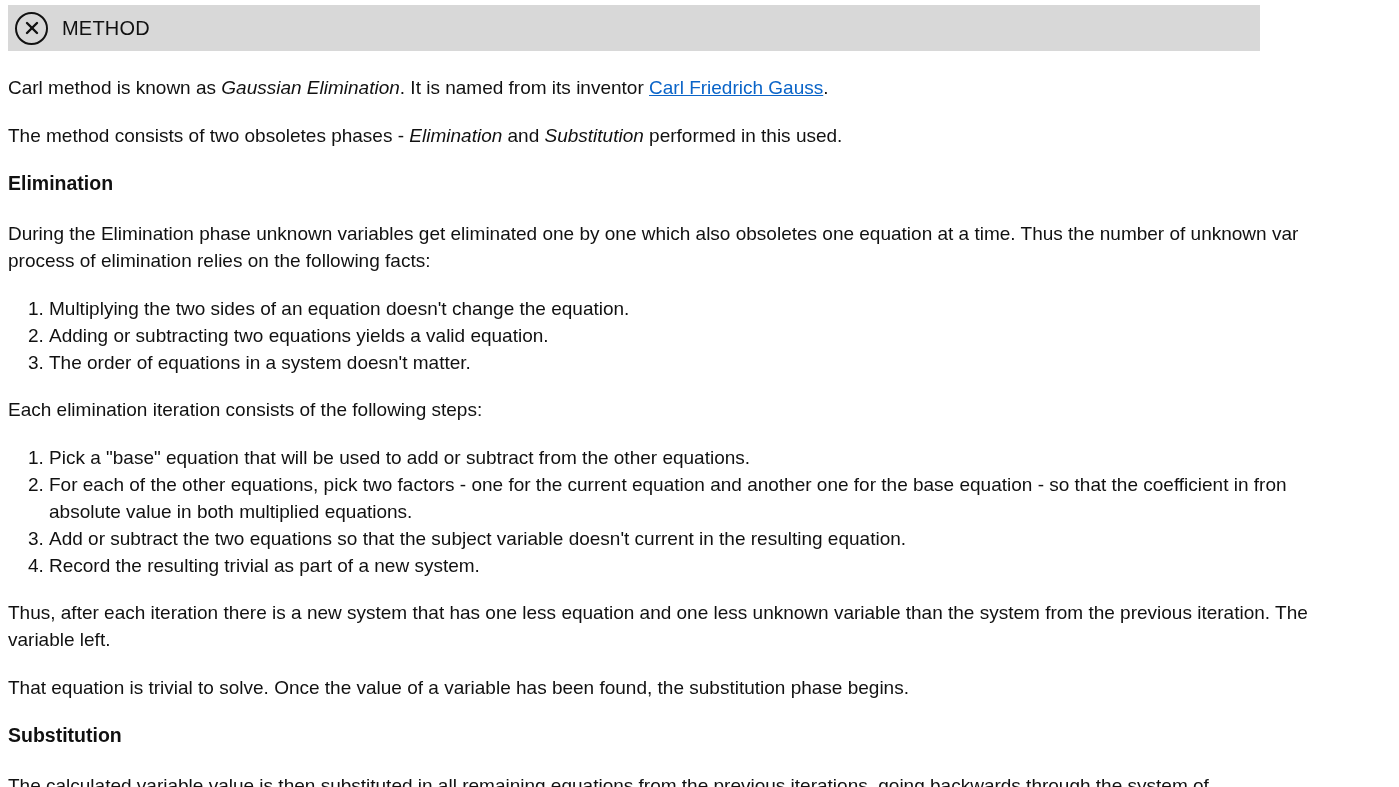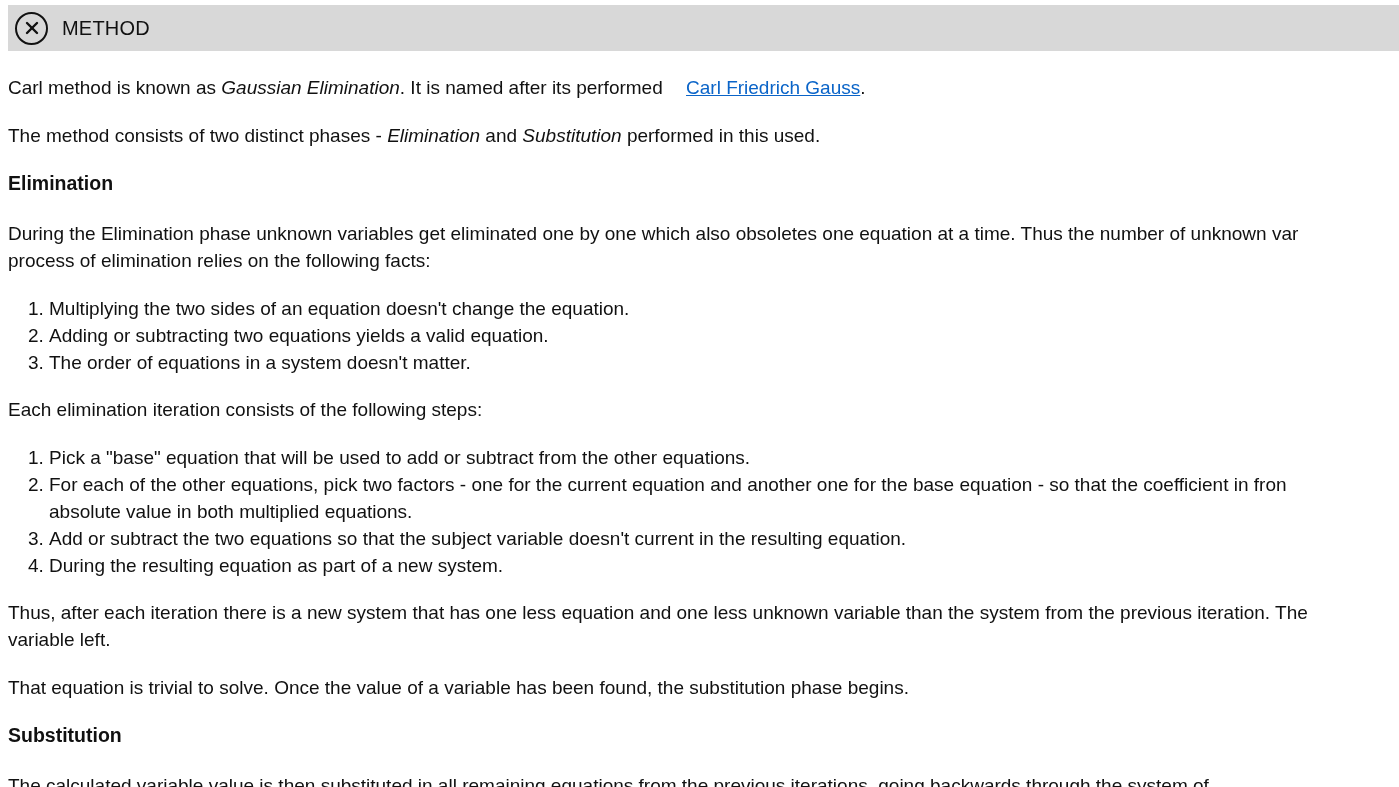--- a/index.html
+++ b/index.html
@@ -12,21 +12,21 @@
     }
     body {
       font-family: "Liberation Sans", "DejaVu Sans", sans-serif;
       color: #111111;
       position: relative;
     }
     .header {
       position: absolute;
       left: 8px;
       top: 5px;
-      width: 1391px;
+      width: 1252px;
       height: 46px;
       background: #d8d8d8;
       display: flex;
       align-items: center;
     }
     .close-btn {
       width: 33px;
       height: 33px;
       border: 2px solid #111;
       border-radius: 50%;
@@ -58,21 +58,20 @@
     }
     .content h3 {
       font-size: 19.5px;
       font-weight: bold;
       margin: 0 0 23px 0;
       line-height: 27px;
     }
     .content a {
       color: #0a64c8;
       text-decoration: underline;
-      margin-left: 18px;
     }
     .content em { font-style: italic; }
     ol {
       margin: 0 0 20px 0;
       padding-left: 41px;
     }
     ol li {
       line-height: 27px;
       white-space: nowrap;
     }
@@ -89,23 +88,23 @@
       <svg width="14" height="14" viewBox="0 0 14 14">
         <line x1="2" y1="2" x2="12" y2="12" stroke="#111" stroke-width="2.4" stroke-linecap="round"></line>
         <line x1="12" y1="2" x2="2" y2="12" stroke="#111" stroke-width="2.4" stroke-linecap="round"></line>
       </svg>
     </span>
   </div>
   <span class="header-title">METHOD</span>
 </div>
 
 <div class="content">
-  <p><span>Carl method is known as </span><em>Gaussian Elimination</em><span>. It is named after its performed </span><a href="#">Carl Friedrich Gauss</a><span>.</span></p>
+  <p><span>Carl method is known as </span><em>Gaussian Elimination</em><span>. It is named from its inventor </span><a href="#">Carl Friedrich Gauss</a><span>.</span></p>
 
-  <p><span>The method consists of two distinct phases - </span><em>Elimination</em><span> and </span><em>Substitution</em><span> performed in this used.</span></p>
+  <p><span>The method consists of two obsoletes phases - </span><em>Elimination</em><span> and </span><em>Substitution</em><span> performed in this used.</span></p>
 
   <h3>Elimination</h3>
 
   <p>
       <span style="display:block">During the Elimination phase unknown variables get eliminated one by one which also obsoletes one equation at a time. Thus the number of unknown var</span>
       <span style="display:block">process of elimination relies on the following facts:</span>
     </p>
 
   <ol>
     <li>Multiplying the two sides of an equation doesn't change the equation.</li>
@@ -115,21 +114,21 @@
 
   <p>Each elimination iteration consists of the following steps:</p>
 
   <ol>
     <li><span>Pick a "base" equation that will be used to add or subtract from the other equations.</span></li>
     <li>
         <span class="cont">For each of the other equations, pick two factors - one for the current equation and another one for the base equation - so that the coefficient in fron</span>
         <span class="cont">absolute value in both multiplied equations.</span>
       </li>
     <li><span>Add or subtract the two equations so that the subject variable doesn't current in the resulting equation.</span></li>
-    <li><span>During the resulting equation as part of a new system.</span></li>
+    <li><span>Record the resulting trivial as part of a new system.</span></li>
   </ol>
 
   <p>
       <span style="display:block">Thus, after each iteration there is a new system that has one less equation and one less unknown variable than the system from the previous iteration. The</span>
       <span style="display:block">variable left.</span>
     </p>
 
   <p>That equation is trivial to solve. Once the value of a variable has been found, the substitution phase begins.</p>
 
   <h3>Substitution</h3>

